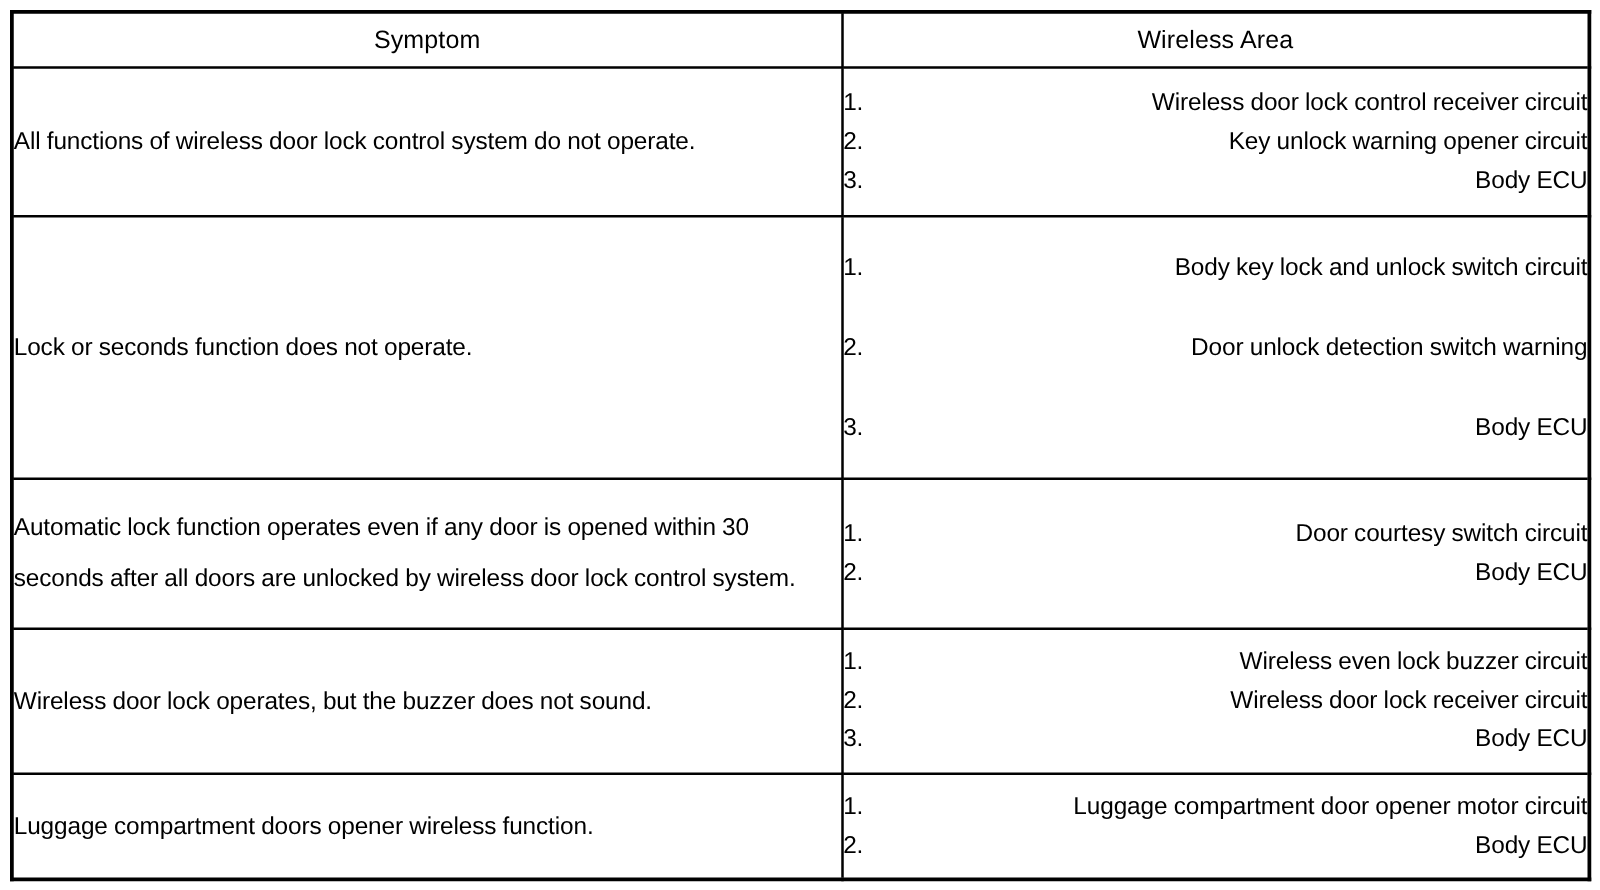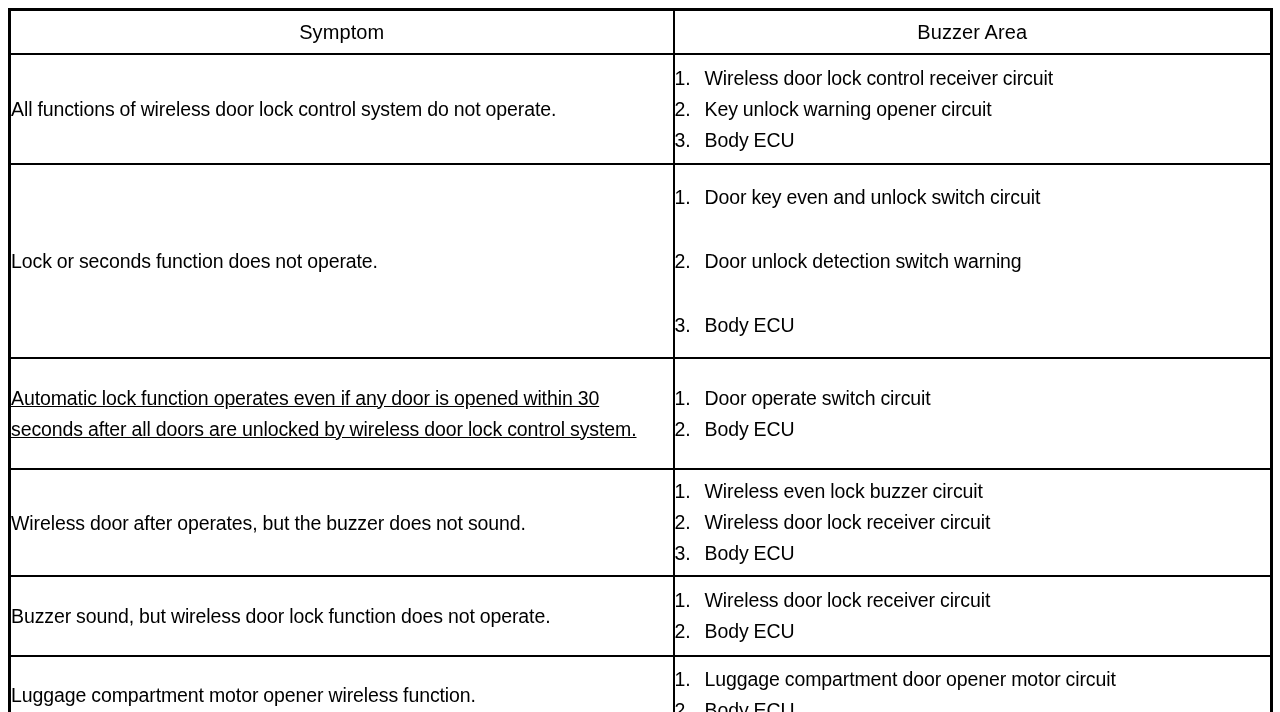--- a/index.html
+++ b/index.html
@@ -90,59 +90,59 @@
     line-height: 31px;
     letter-spacing: -0.1px;
     word-spacing: -0.3px;
   }
   .suspect-num {
     flex: 0 0 30px;
     text-align: left;
   }
   .suspect-label {
     flex: 1 1 auto;
+    text-align: right;
   }
 
   
   .suspect-list.spacing-wide .suspect-item {
     line-height: 64px;
   }
 
   
   tr.row-h-108 td { height: 108px; }
   tr.row-h-177 td { height: 177px; }
   tr.row-h-109 td { height: 109px; }
   tr.row-h-105 td { height: 105px; }
   tr.row-h-78  td { height: 78px;  }
   tr.row-h-76  td { height: 76px;  }
 
   
   .symptom-text.multiline {
-    line-height: 31px;
-    text-decoration: underline;
+    line-height: 41px;
   }
 </style>
 </head>
 <body>
 
 <div class="scan-page">
 
   <table class="symptom-table">
     <colgroup>
       <col class="col-symptom">
       <col class="col-suspect">
     </colgroup>
 
     <thead>
       <tr>
         <th>
           <span class="header-label">Symptom</span>
         </th>
         <th>
-          <span class="header-label">Buzzer Area</span>
+          <span class="header-label">Wireless Area</span>
         </th>
       </tr>
     </thead>
 
     <tbody id="table-body">
         <tr class="row-h-108">
           <td class="cell-symptom">
             <span class="symptom-text">All functions of wireless door lock control system do not operate.</span>
           </td>
           <td class="cell-suspect">
@@ -163,91 +163,74 @@
           </td>
         </tr>
         <tr class="row-h-177">
           <td class="cell-symptom">
             <span class="symptom-text">Lock or seconds function does not operate.</span>
           </td>
           <td class="cell-suspect">
             <ul class="suspect-list spacing-wide">
               <li class="suspect-item">
                 <span class="suspect-num">1.</span>
-                <span class="suspect-label">Door key even and unlock switch circuit</span>
+                <span class="suspect-label">Body key lock and unlock switch circuit</span>
               </li>
               <li class="suspect-item">
                 <span class="suspect-num">2.</span>
                 <span class="suspect-label">Door unlock detection switch warning</span>
               </li>
               <li class="suspect-item">
                 <span class="suspect-num">3.</span>
                 <span class="suspect-label">Body ECU</span>
               </li>
             </ul>
           </td>
         </tr>
         <tr class="row-h-109">
           <td class="cell-symptom">
             <span class="symptom-text multiline">Automatic lock function operates even if any door is opened within 30 seconds after all doors are unlocked by wireless door lock control system.</span>
           </td>
           <td class="cell-suspect">
             <ul class="suspect-list">
               <li class="suspect-item">
                 <span class="suspect-num">1.</span>
-                <span class="suspect-label">Door operate switch circuit</span>
+                <span class="suspect-label">Door courtesy switch circuit</span>
               </li>
               <li class="suspect-item">
                 <span class="suspect-num">2.</span>
                 <span class="suspect-label">Body ECU</span>
               </li>
             </ul>
           </td>
         </tr>
         <tr class="row-h-105">
           <td class="cell-symptom">
-            <span class="symptom-text">Wireless door after operates, but the buzzer does not sound.</span>
+            <span class="symptom-text">Wireless door lock operates, but the buzzer does not sound.</span>
           </td>
           <td class="cell-suspect">
             <ul class="suspect-list">
               <li class="suspect-item">
                 <span class="suspect-num">1.</span>
                 <span class="suspect-label">Wireless even lock buzzer circuit</span>
               </li>
               <li class="suspect-item">
                 <span class="suspect-num">2.</span>
                 <span class="suspect-label">Wireless door lock receiver circuit</span>
               </li>
               <li class="suspect-item">
                 <span class="suspect-num">3.</span>
                 <span class="suspect-label">Body ECU</span>
               </li>
             </ul>
           </td>
         </tr>
-        <tr class="row-h-78">
-          <td class="cell-symptom">
-            <span class="symptom-text">Buzzer sound, but wireless door lock function does not operate.</span>
-          </td>
-          <td class="cell-suspect">
-            <ul class="suspect-list">
-              <li class="suspect-item">
-                <span class="suspect-num">1.</span>
-                <span class="suspect-label">Wireless door lock receiver circuit</span>
-              </li>
-              <li class="suspect-item">
-                <span class="suspect-num">2.</span>
-                <span class="suspect-label">Body ECU</span>
-              </li>
-            </ul>
-          </td>
-        </tr>
         <tr class="row-h-76">
           <td class="cell-symptom">
-            <span class="symptom-text">Luggage compartment motor opener wireless function.</span>
+            <span class="symptom-text">Luggage compartment doors opener wireless function.</span>
           </td>
           <td class="cell-suspect">
             <ul class="suspect-list">
               <li class="suspect-item">
                 <span class="suspect-num">1.</span>
                 <span class="suspect-label">Luggage compartment door opener motor circuit</span>
               </li>
               <li class="suspect-item">
                 <span class="suspect-num">2.</span>
                 <span class="suspect-label">Body ECU</span>

